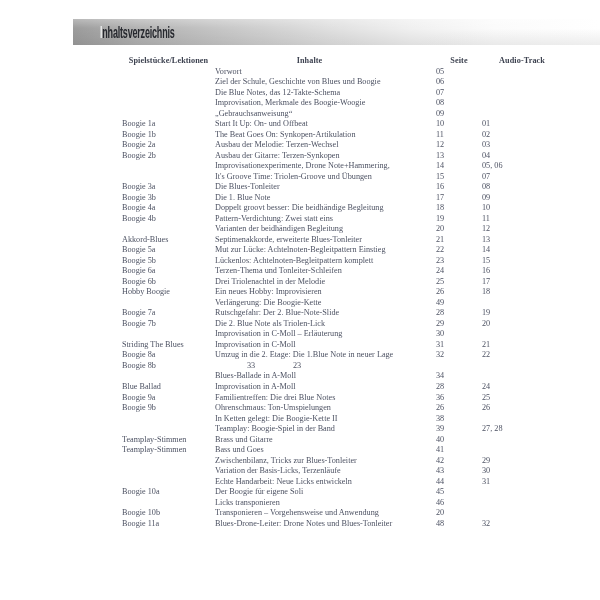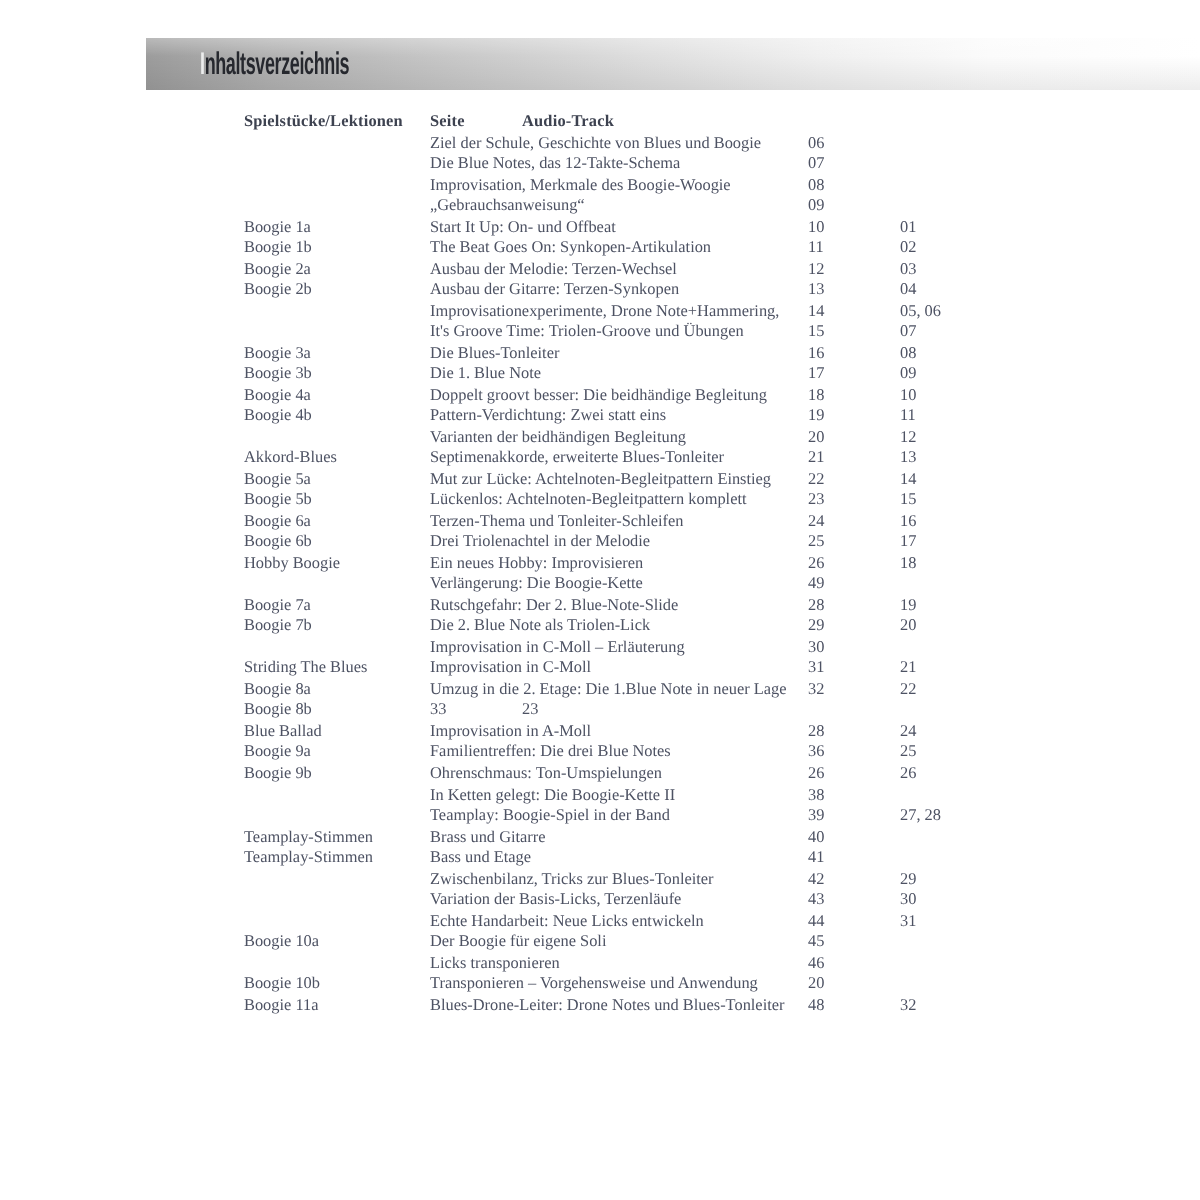--- a/index.html
+++ b/index.html
@@ -24,40 +24,47 @@
   .title::first-letter{color:#eceded;}
   .toc{
     position:absolute;left:122px;top:56px;
     font-size:8.2px;line-height:10.52px;color:#4d5263;
     white-space:nowrap;
   }
   .row{display:flex;height:10.52px;}
   .cell{flex:none;display:block;}
   .c-lesson{width:93px;}
   .c-content{width:189px;}
-  .c-page{width:46px;}
+  .c-page{width:46px;margin-left:32px;}
   .c-track{width:80px;font-family:Liberation Serif, serif;}
-  .hdr{font-weight:bold;color:#3d4250;letter-spacing:0.1px;}
+  .hdr{font-weight:bold;color:#3d4250;letter-spacing:0.1px;text-align:center;}
 </style>
 </head>
 <body>
 
 <div class="page">
 
   <div class="header-bar">
     <div class="title">Inhaltsverzeichnis</div>
   </div>
 
   <div class="toc">
     <div class="row">
       <span class="cell c-lesson hdr">Spielstücke/Lektionen</span>
+      <span class="cell c-content hdr">Inhalte</span>
       <span class="cell c-page hdr">Seite</span>
       <span class="cell c-track hdr">Audio-Track</span>
     </div>
 
+  <div class="row">
+        <span class="cell c-lesson"></span>
+        <span class="cell c-content">Vorwort</span>
+        <span class="cell c-page">05</span>
+        <span class="cell c-track"></span>
+      </div>
       <div class="row">
         <span class="cell c-lesson"></span>
         <span class="cell c-content">Ziel der Schule, Geschichte von Blues und Boogie</span>
         <span class="cell c-page">06</span>
         <span class="cell c-track"></span>
       </div>
       <div class="row">
         <span class="cell c-lesson"></span>
         <span class="cell c-content">Die Blue Notes, das 12-Takte-Schema</span>
         <span class="cell c-page">07</span>
@@ -212,20 +219,26 @@
         <span class="cell c-content">Umzug in die 2. Etage: Die 1.Blue Note in neuer Lage</span>
         <span class="cell c-page">32</span>
         <span class="cell c-track">22</span>
       </div>
       <div class="row">
         <span class="cell c-lesson">Boogie 8b</span>
         <span class="cell c-page">33</span>
         <span class="cell c-track">23</span>
       </div>
       <div class="row">
+        <span class="cell c-lesson"></span>
+        <span class="cell c-content">Blues-Ballade in A-Moll</span>
+        <span class="cell c-page">34</span>
+        <span class="cell c-track"></span>
+      </div>
+      <div class="row">
         <span class="cell c-lesson">Blue Ballad</span>
         <span class="cell c-content">Improvisation in A-Moll</span>
         <span class="cell c-page">28</span>
         <span class="cell c-track">24</span>
       </div>
       <div class="row">
         <span class="cell c-lesson">Boogie 9a</span>
         <span class="cell c-content">Familientreffen: Die drei Blue Notes</span>
         <span class="cell c-page">36</span>
         <span class="cell c-track">25</span>
@@ -249,21 +262,21 @@
         <span class="cell c-track">27, 28</span>
       </div>
       <div class="row">
         <span class="cell c-lesson">Teamplay-Stimmen</span>
         <span class="cell c-content">Brass und Gitarre</span>
         <span class="cell c-page">40</span>
         <span class="cell c-track"></span>
       </div>
       <div class="row">
         <span class="cell c-lesson">Teamplay-Stimmen</span>
-        <span class="cell c-content">Bass und Etage</span>
+        <span class="cell c-content">Bass und Goes</span>
         <span class="cell c-page">41</span>
         <span class="cell c-track"></span>
       </div>
       <div class="row">
         <span class="cell c-lesson"></span>
         <span class="cell c-content">Zwischenbilanz, Tricks zur Blues-Tonleiter</span>
         <span class="cell c-page">42</span>
         <span class="cell c-track">29</span>
       </div>
       <div class="row">

